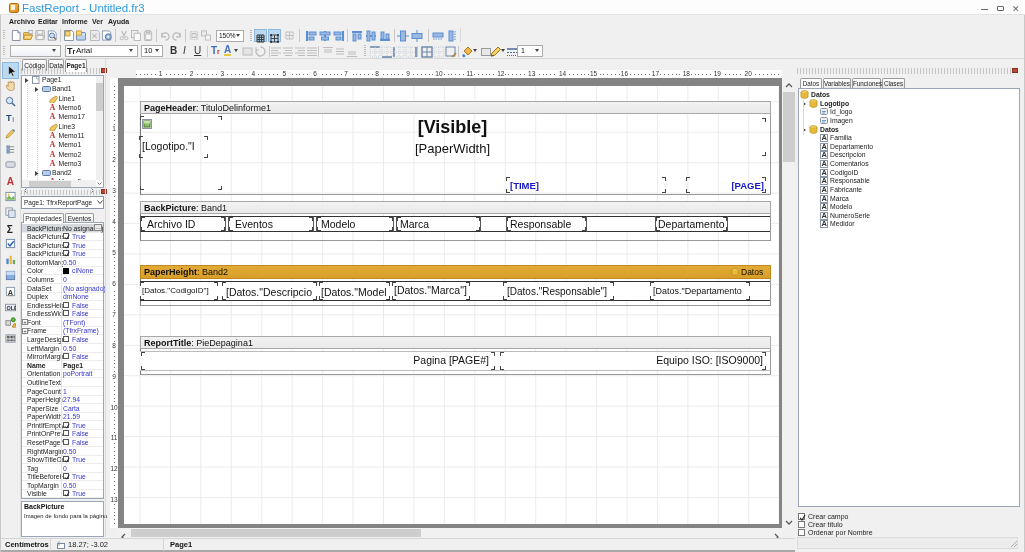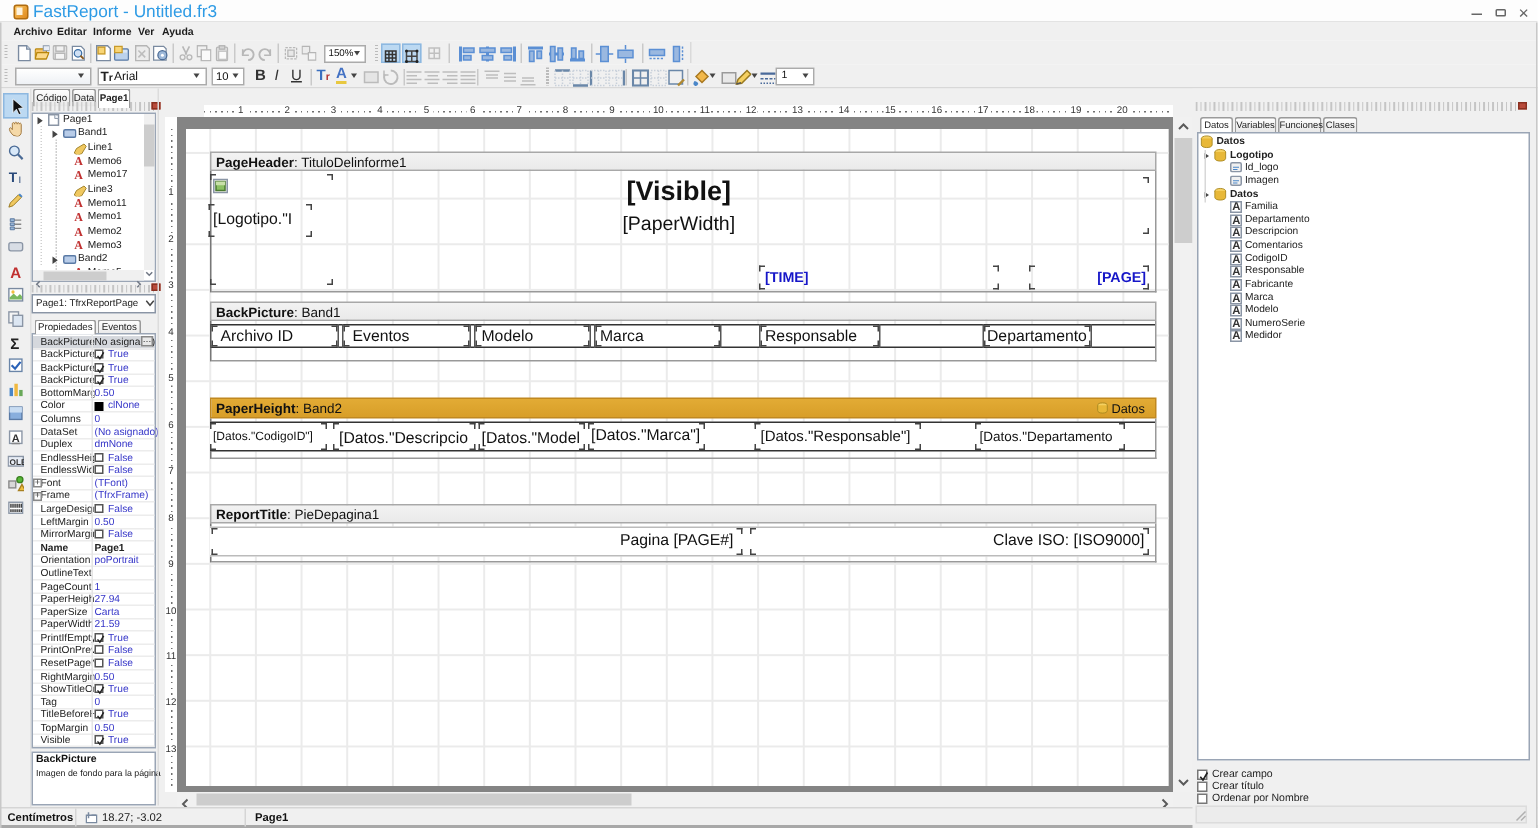--- a/index.html
+++ b/index.html
@@ -753,21 +753,21 @@
 <div style="position:absolute;left:140px;top:351px;width:630px;height:20px;border-top:1px solid #bbb;border-bottom:1px solid #bbb;background:#fff;"></div>
 <div style="position:absolute;left:141px;top:352px;width:4px;height:4px;border-left:1px solid #444;border-top:1px solid #444;"></div>
 <div style="position:absolute;left:491px;top:352px;width:4px;height:4px;border-right:1px solid #444;border-top:1px solid #444;"></div>
 <div style="position:absolute;left:141px;top:366px;width:4px;height:4px;border-left:1px solid #444;border-bottom:1px solid #444;"></div>
 <div style="position:absolute;left:491px;top:366px;width:4px;height:4px;border-right:1px solid #444;border-bottom:1px solid #444;"></div>
 <div style="position:absolute;left:141px;top:354px;width:348px;text-align:right;font-size:10.5px;line-height:13px;color:#111;">Pagina [PAGE#]</div>
 <div style="position:absolute;left:500px;top:352px;width:4px;height:4px;border-left:1px solid #444;border-top:1px solid #444;"></div>
 <div style="position:absolute;left:762px;top:352px;width:4px;height:4px;border-right:1px solid #444;border-top:1px solid #444;"></div>
 <div style="position:absolute;left:500px;top:366px;width:4px;height:4px;border-left:1px solid #444;border-bottom:1px solid #444;"></div>
 <div style="position:absolute;left:762px;top:366px;width:4px;height:4px;border-right:1px solid #444;border-bottom:1px solid #444;"></div>
-<div style="position:absolute;left:500px;top:354px;width:263px;text-align:right;font-size:10.5px;line-height:13px;color:#111;">Clave ISO: [ISO9000]</div>
+<div style="position:absolute;left:500px;top:354px;width:263px;text-align:right;font-size:10.5px;line-height:13px;color:#111;">Equipo ISO: [ISO9000]</div>
 <div style="position:absolute;left:782px;top:78px;width:14px;height:450px;background:#f1f1f1;"></div>
 <div style="position:absolute;left:782px;top:78px;width:14px;height:13px;"><svg width="14" height="13">
       <path d="M4 8l3-3 3 3" stroke="#5a5a5a" fill="none" stroke-width="1.3"></path>
     </svg></div>
 <div style="position:absolute;left:783px;top:92px;width:12px;height:70px;background:#cdcdcd;"></div>
 <div style="position:absolute;left:782px;top:515px;width:14px;height:13px;"><svg width="14" height="13">
       <path d="M4 5l3 3 3-3" stroke="#5a5a5a" fill="none" stroke-width="1.3"></path>
     </svg></div>
 <div style="position:absolute;left:118px;top:528px;width:664px;height:10px;background:#f1f1f1;"></div>
 <div style="position:absolute;left:118px;top:528px;width:12px;height:10px;"><svg width="12" height="10">

